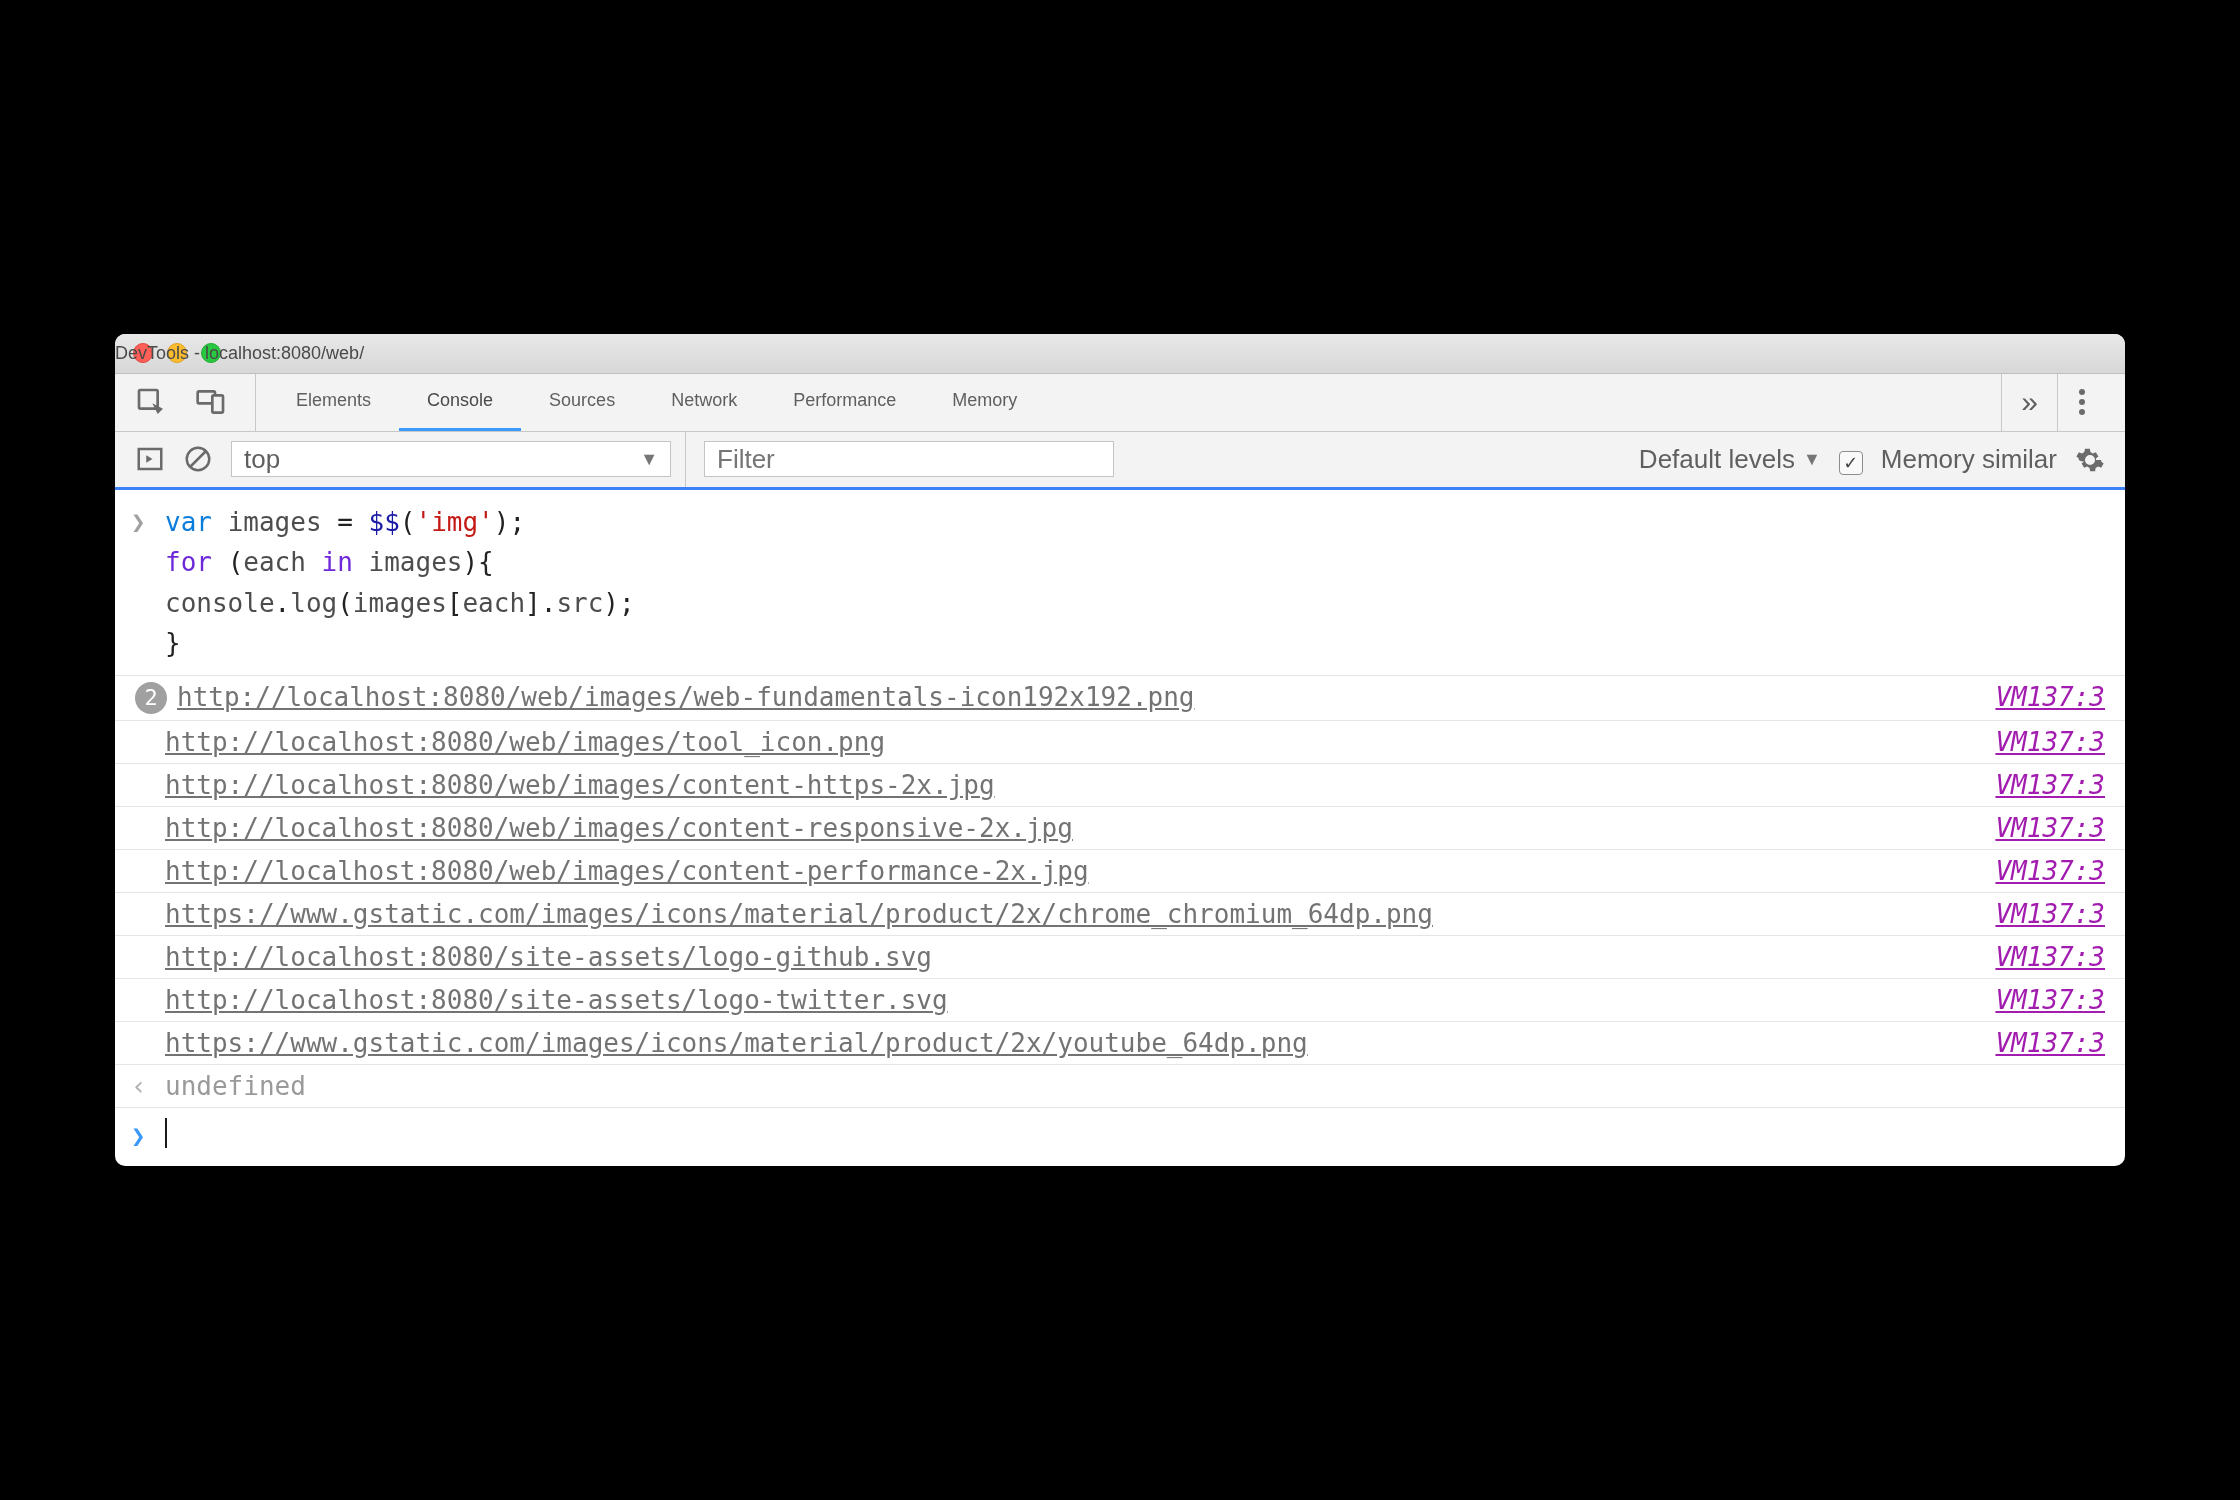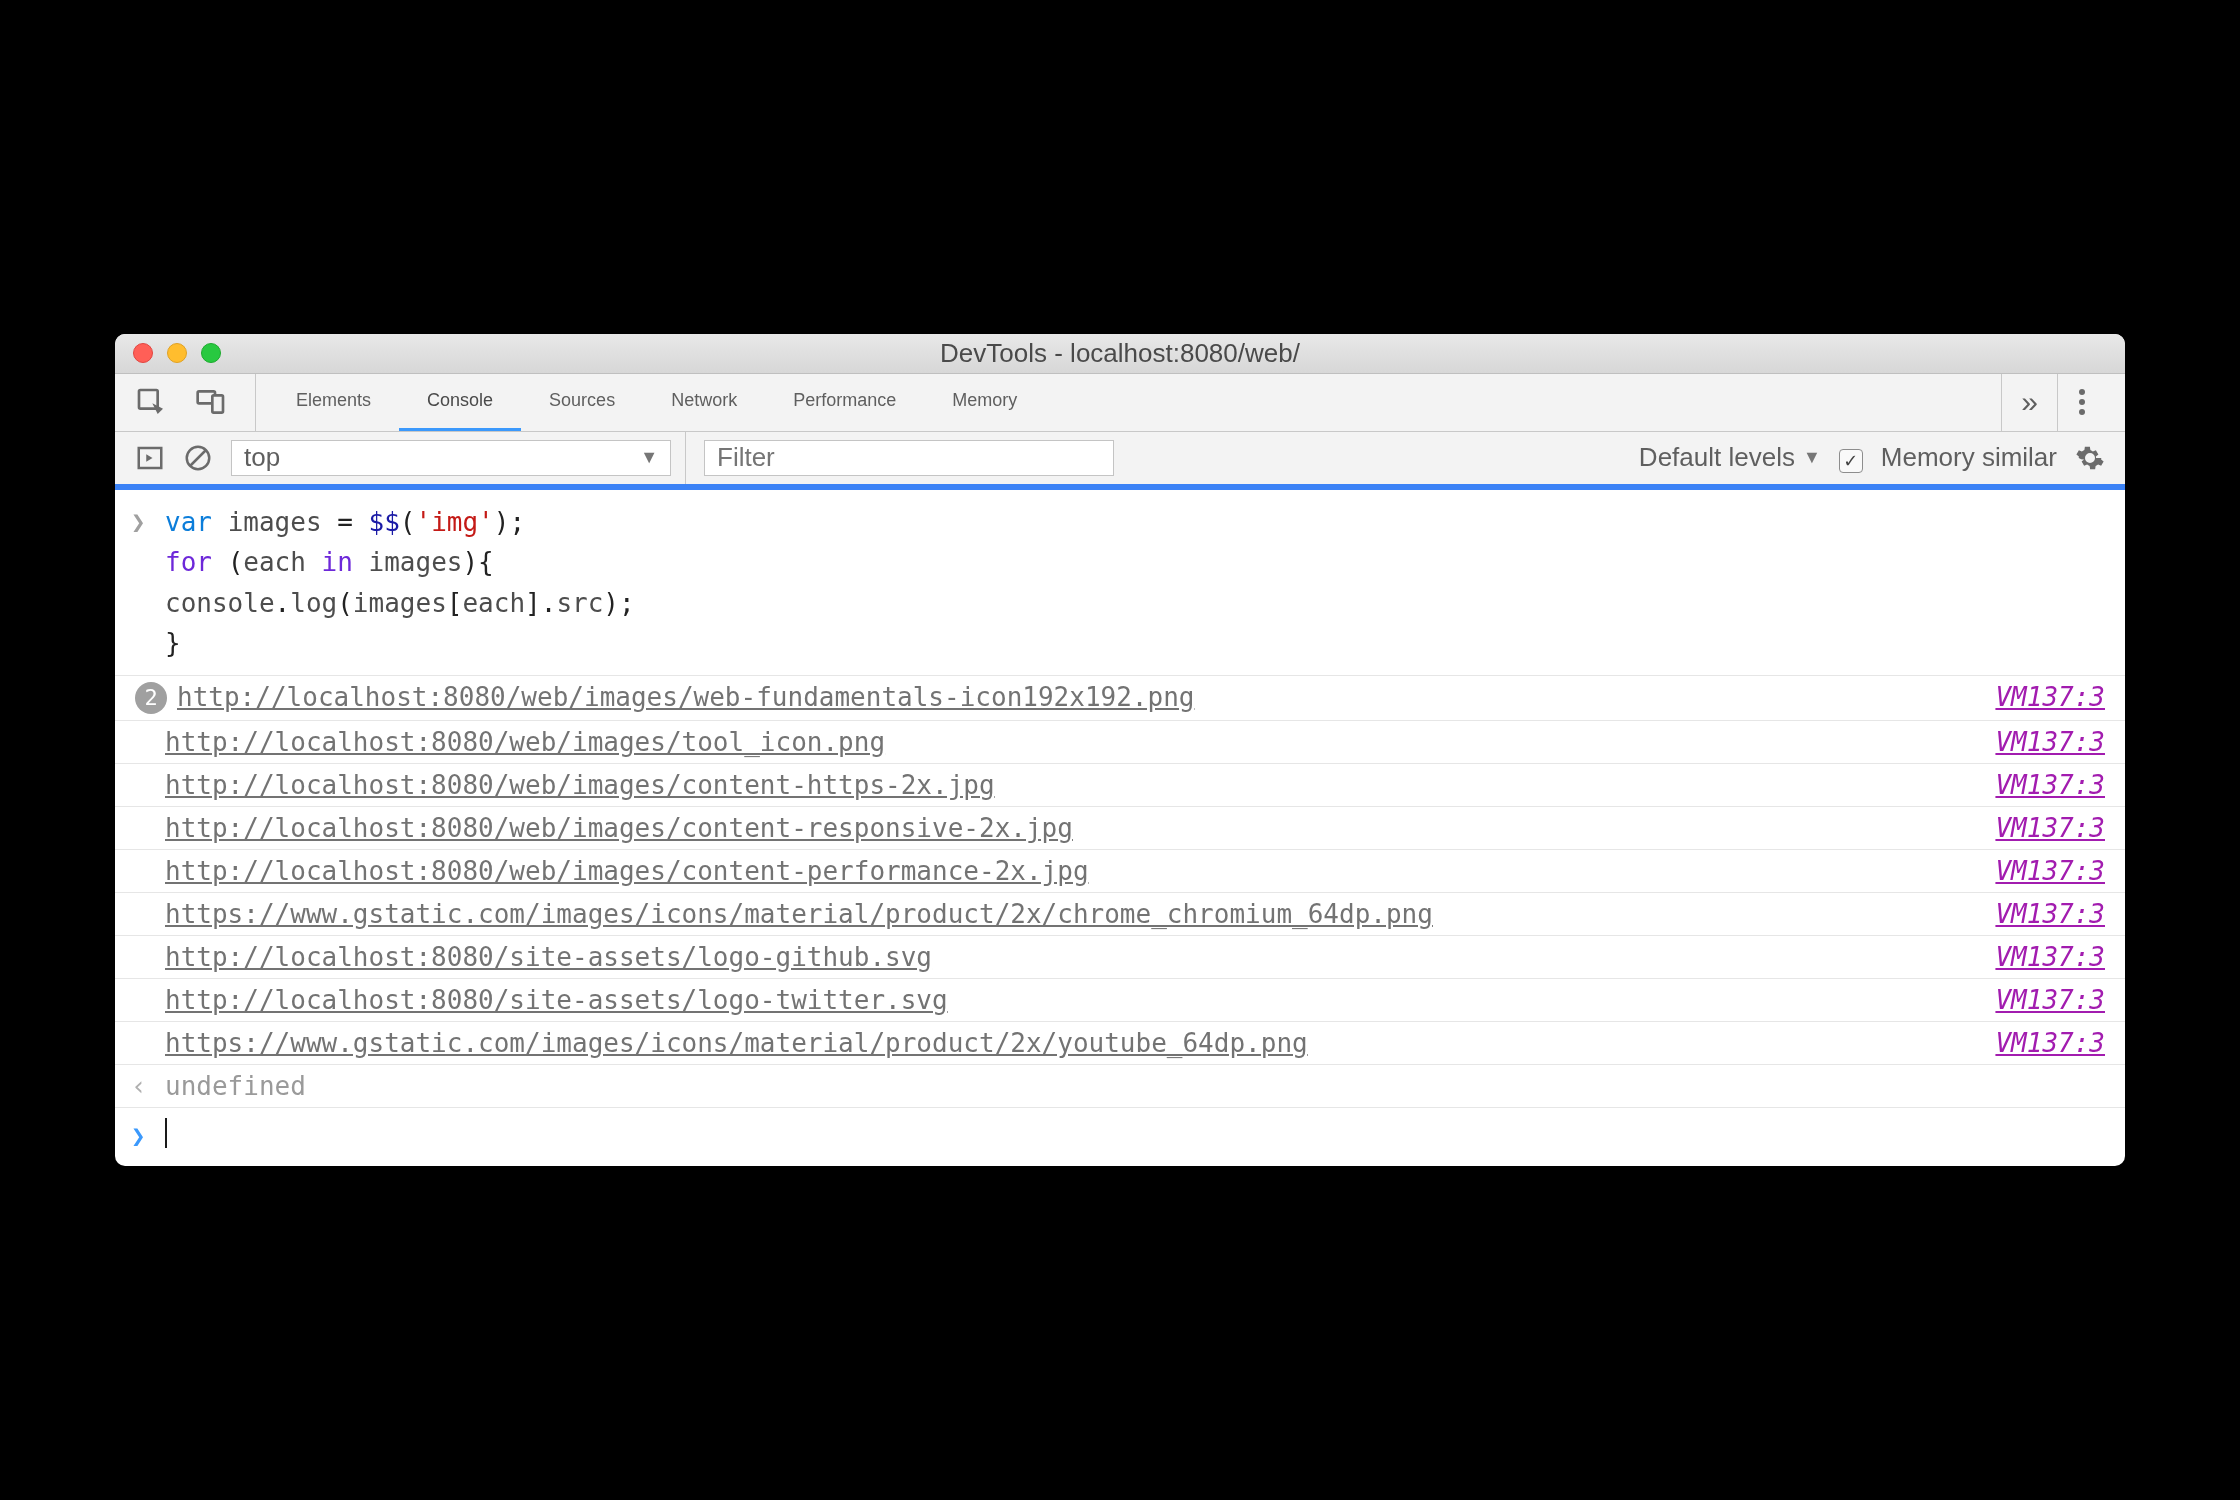--- a/index.html
+++ b/index.html
@@ -32,22 +32,21 @@
     display: flex;
     gap: 14px;
     padding-left: 18px;
   }
   .dot { width: 20px; height: 20px; border-radius: 50%; }
   .red { background:#ff5f57; border:1px solid #e14540; }
   .yellow { background:#ffbd2e; border:1px solid #dfa124; }
   .green { background:#28c940; border:1px solid #1dab2e; }
   .titletext {
     position:absolute; left:0; right:0;
-    text-align:center;
-    font-size: 26px;
+    font-size: 18px;
     color:#4a4a4a;
   }
   
   .tabsbar {
     height: 58px;
     background: #f3f3f3;
     border-bottom: 1px solid #c8c8c8;
     display: flex;
     align-items: stretch;
     padding: 0 20px;
@@ -78,21 +77,21 @@
   .tab-kebab {
     display:flex; align-items:center; justify-content:center;
     width: 48px;
     border-left: 1px solid #c8c8c8;
     color:#5f5f5f; cursor:pointer;
   }
   
   .filterbar {
     height: 58px;
     background:#f3f3f3;
-    border-bottom: 6px solid #3b82f6;
+    border-bottom: 3px solid #3b82f6;
     display:flex; align-items:center;
     padding: 0 20px;
     gap: 18px;
     font-size: 26px;
     color:#5f5f5f;
   }
   .context-select {
     display:flex; align-items:center;
     border-right: 1px solid #c8c8c8;
     padding-right: 14px;

